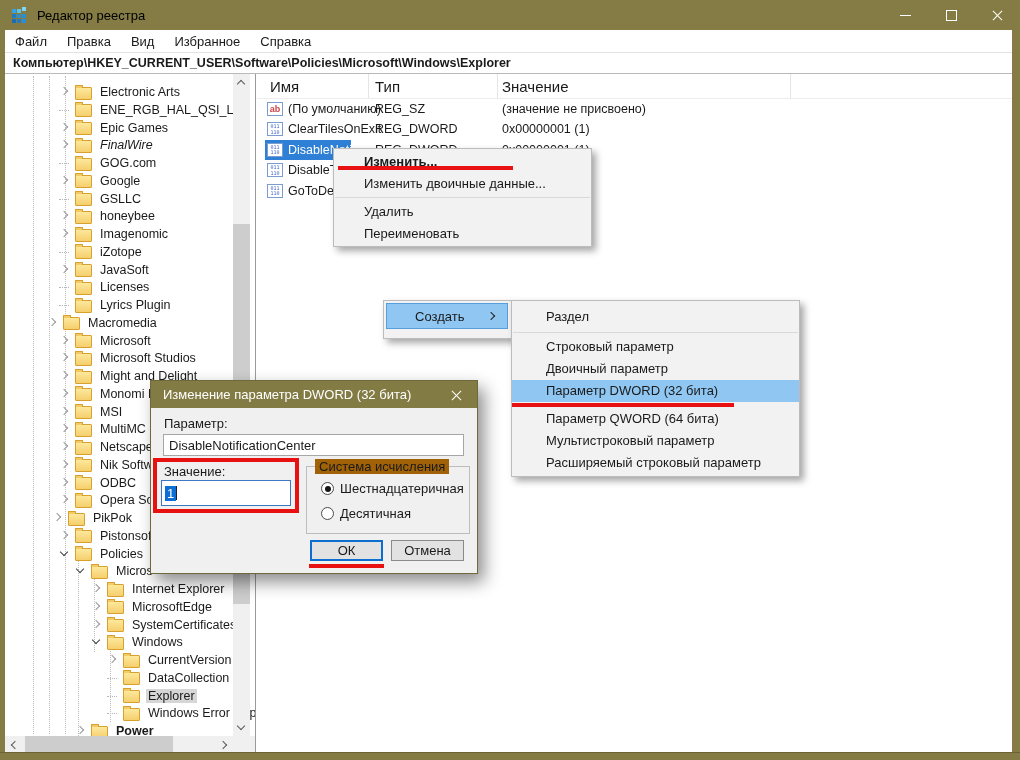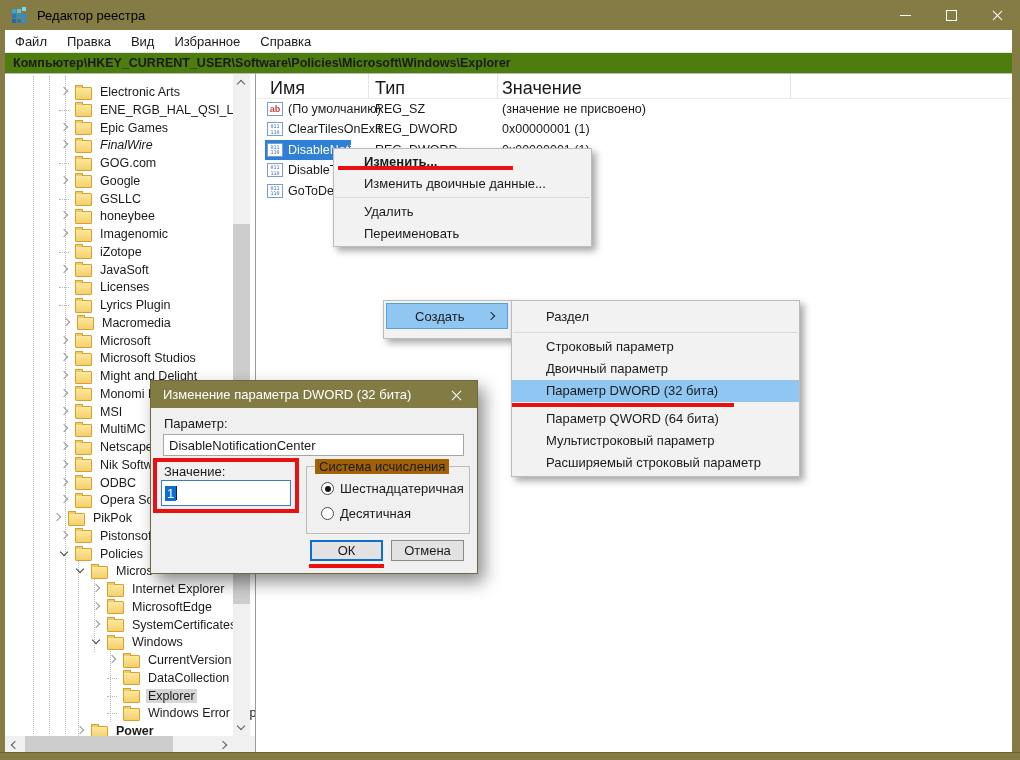--- a/index.html
+++ b/index.html
@@ -13,21 +13,21 @@
   .caption{position:absolute;top:0;height:30px;width:46px;display:flex;align-items:center;justify-content:center}
   .btn-min{right:92px}.btn-max{right:46px}.btn-close{right:0}
   .glyph-min{width:11px;height:1px;background:#fff}
   .glyph-max{width:9px;height:9px;border:1px solid #fff}
   .glyph-close{position:relative;width:13px;height:13px}
   .glyph-close::before,.glyph-close::after{content:"";position:absolute;left:0;top:6px;width:13px;height:1px;background:#fff}
   .glyph-close::before{transform:rotate(45deg)}.glyph-close::after{transform:rotate(-45deg)}
   
   .menubar{position:absolute;left:5px;top:30px;width:1007px;height:22px;background:#fff;display:flex;align-items:center;border-bottom:1px solid #e3e3e3}
   .menubar .mitem{padding:3px 10px;font-size:13px}
-  .addressbar{position:absolute;left:5px;top:53px;width:1007px;height:20px;background:#4d7c0f;border-bottom:1px solid #b9b9b9;display:flex;align-items:center}
+  .addressbar{position:absolute;left:5px;top:53px;width:1007px;height:20px;background:#ffffff;border-bottom:1px solid #b9b9b9;display:flex;align-items:center}
   .addr-text{font-size:12.5px;font-weight:700;margin-left:8px;white-space:nowrap}
   
   .main{position:absolute;left:5px;top:74px;width:1007px;height:679px;background:#fff}
   .treepanel{position:absolute;left:0;top:0;width:250px;height:679px;background:#fff;overflow:hidden}
   .divider{position:absolute;left:250px;top:0;width:1px;height:679px;background:#9b9b9b}
   .valpanel{position:absolute;left:252px;top:0;width:755px;height:679px;background:#fff}
   
   .guide{position:absolute;border-left:1px dotted #bcbcbc;width:0}
   .trow{position:absolute;left:0;height:18px;display:flex;align-items:center;white-space:nowrap;font-size:12.5px}
   .chev{width:14px;height:14px;position:relative;flex:none}
@@ -44,21 +44,21 @@
   .hsb{position:absolute;left:0;top:662px;width:228px;height:17px;background:#f0f0f0}
   .hsb-thumb{position:absolute;top:0;height:17px;background:#cdcdcd}
   .sb-corner{position:absolute;left:228px;top:662px;width:22px;height:17px;background:#f0f0f0}
   .sb-arrow{position:absolute;width:17px;height:17px}
   .sb-arrow::before{content:"";position:absolute;left:5px;top:6px;width:5px;height:5px;border-right:1.3px solid #5a5a5a;border-bottom:1.3px solid #5a5a5a}
   .sb-up::before{transform:rotate(-135deg);top:7px}
   .sb-down::before{transform:rotate(45deg);top:4px}
   .sb-left::before{transform:rotate(135deg);left:7px}
   .sb-right::before{transform:rotate(-45deg);left:4px}
   
-  .vheader{position:absolute;left:0;top:0;width:755px;height:24px;border-bottom:1px solid #ededed;font-size:18px}
+  .vheader{position:absolute;left:0;top:0;width:755px;height:24px;border-bottom:1px solid #ededed;font-size:15px}
   .vheader span{position:absolute;top:4px}
   .hname{left:13px}.htype{left:118px}.hvalue{left:245px}
   .hsep{position:absolute;top:0;width:1px;height:24px;background:#e5e5e5}
   .vrow{position:absolute;left:0;width:755px;height:20.5px;font-size:12.5px}
   .vrow span{position:absolute;top:2.5px;white-space:nowrap}
   .selbg{position:absolute;left:8px;top:0;width:86px;height:20px;background:#2e80d7}
   .vicon{position:absolute;left:10px;top:2.5px;width:16px;height:14px;background:#fff;border:1px solid #7b9ccf;box-sizing:border-box;text-align:center}
   .vicon.string::before{content:"ab";display:block;font-size:9px;font-weight:700;color:#d04545;line-height:12px}
   .vicon.dword{font-family:"DejaVu Sans Mono",monospace;color:#4468c8}
   .vicon.dword::before{content:"011";display:block;font-size:5px;line-height:5.5px;margin-top:1px}
@@ -212,21 +212,21 @@
           <div class="trow" style="top: 204.25px; padding-left: 53px;">
             <span class="chev leaf"></span>
             <span class="folder"></span>
             <span class="tlabel">Licenses</span>
           </div>
           <div class="trow" style="top: 222px; padding-left: 53px;">
             <span class="chev leaf"></span>
             <span class="folder"></span>
             <span class="tlabel">Lyrics Plugin</span>
           </div>
-          <div class="trow" style="top: 239.75px; padding-left: 55px;">
+          <div class="trow" style="top: 239.75px; padding-left: 41px;">
             <span class="chev collapsed"></span>
             <span class="folder"></span>
             <span class="tlabel">Macromedia</span>
           </div>
           <div class="trow" style="top: 257.5px; padding-left: 53px;">
             <span class="chev collapsed"></span>
             <span class="folder"></span>
             <span class="tlabel">Microsoft</span>
           </div>
           <div class="trow" style="top: 275.25px; padding-left: 53px;">

